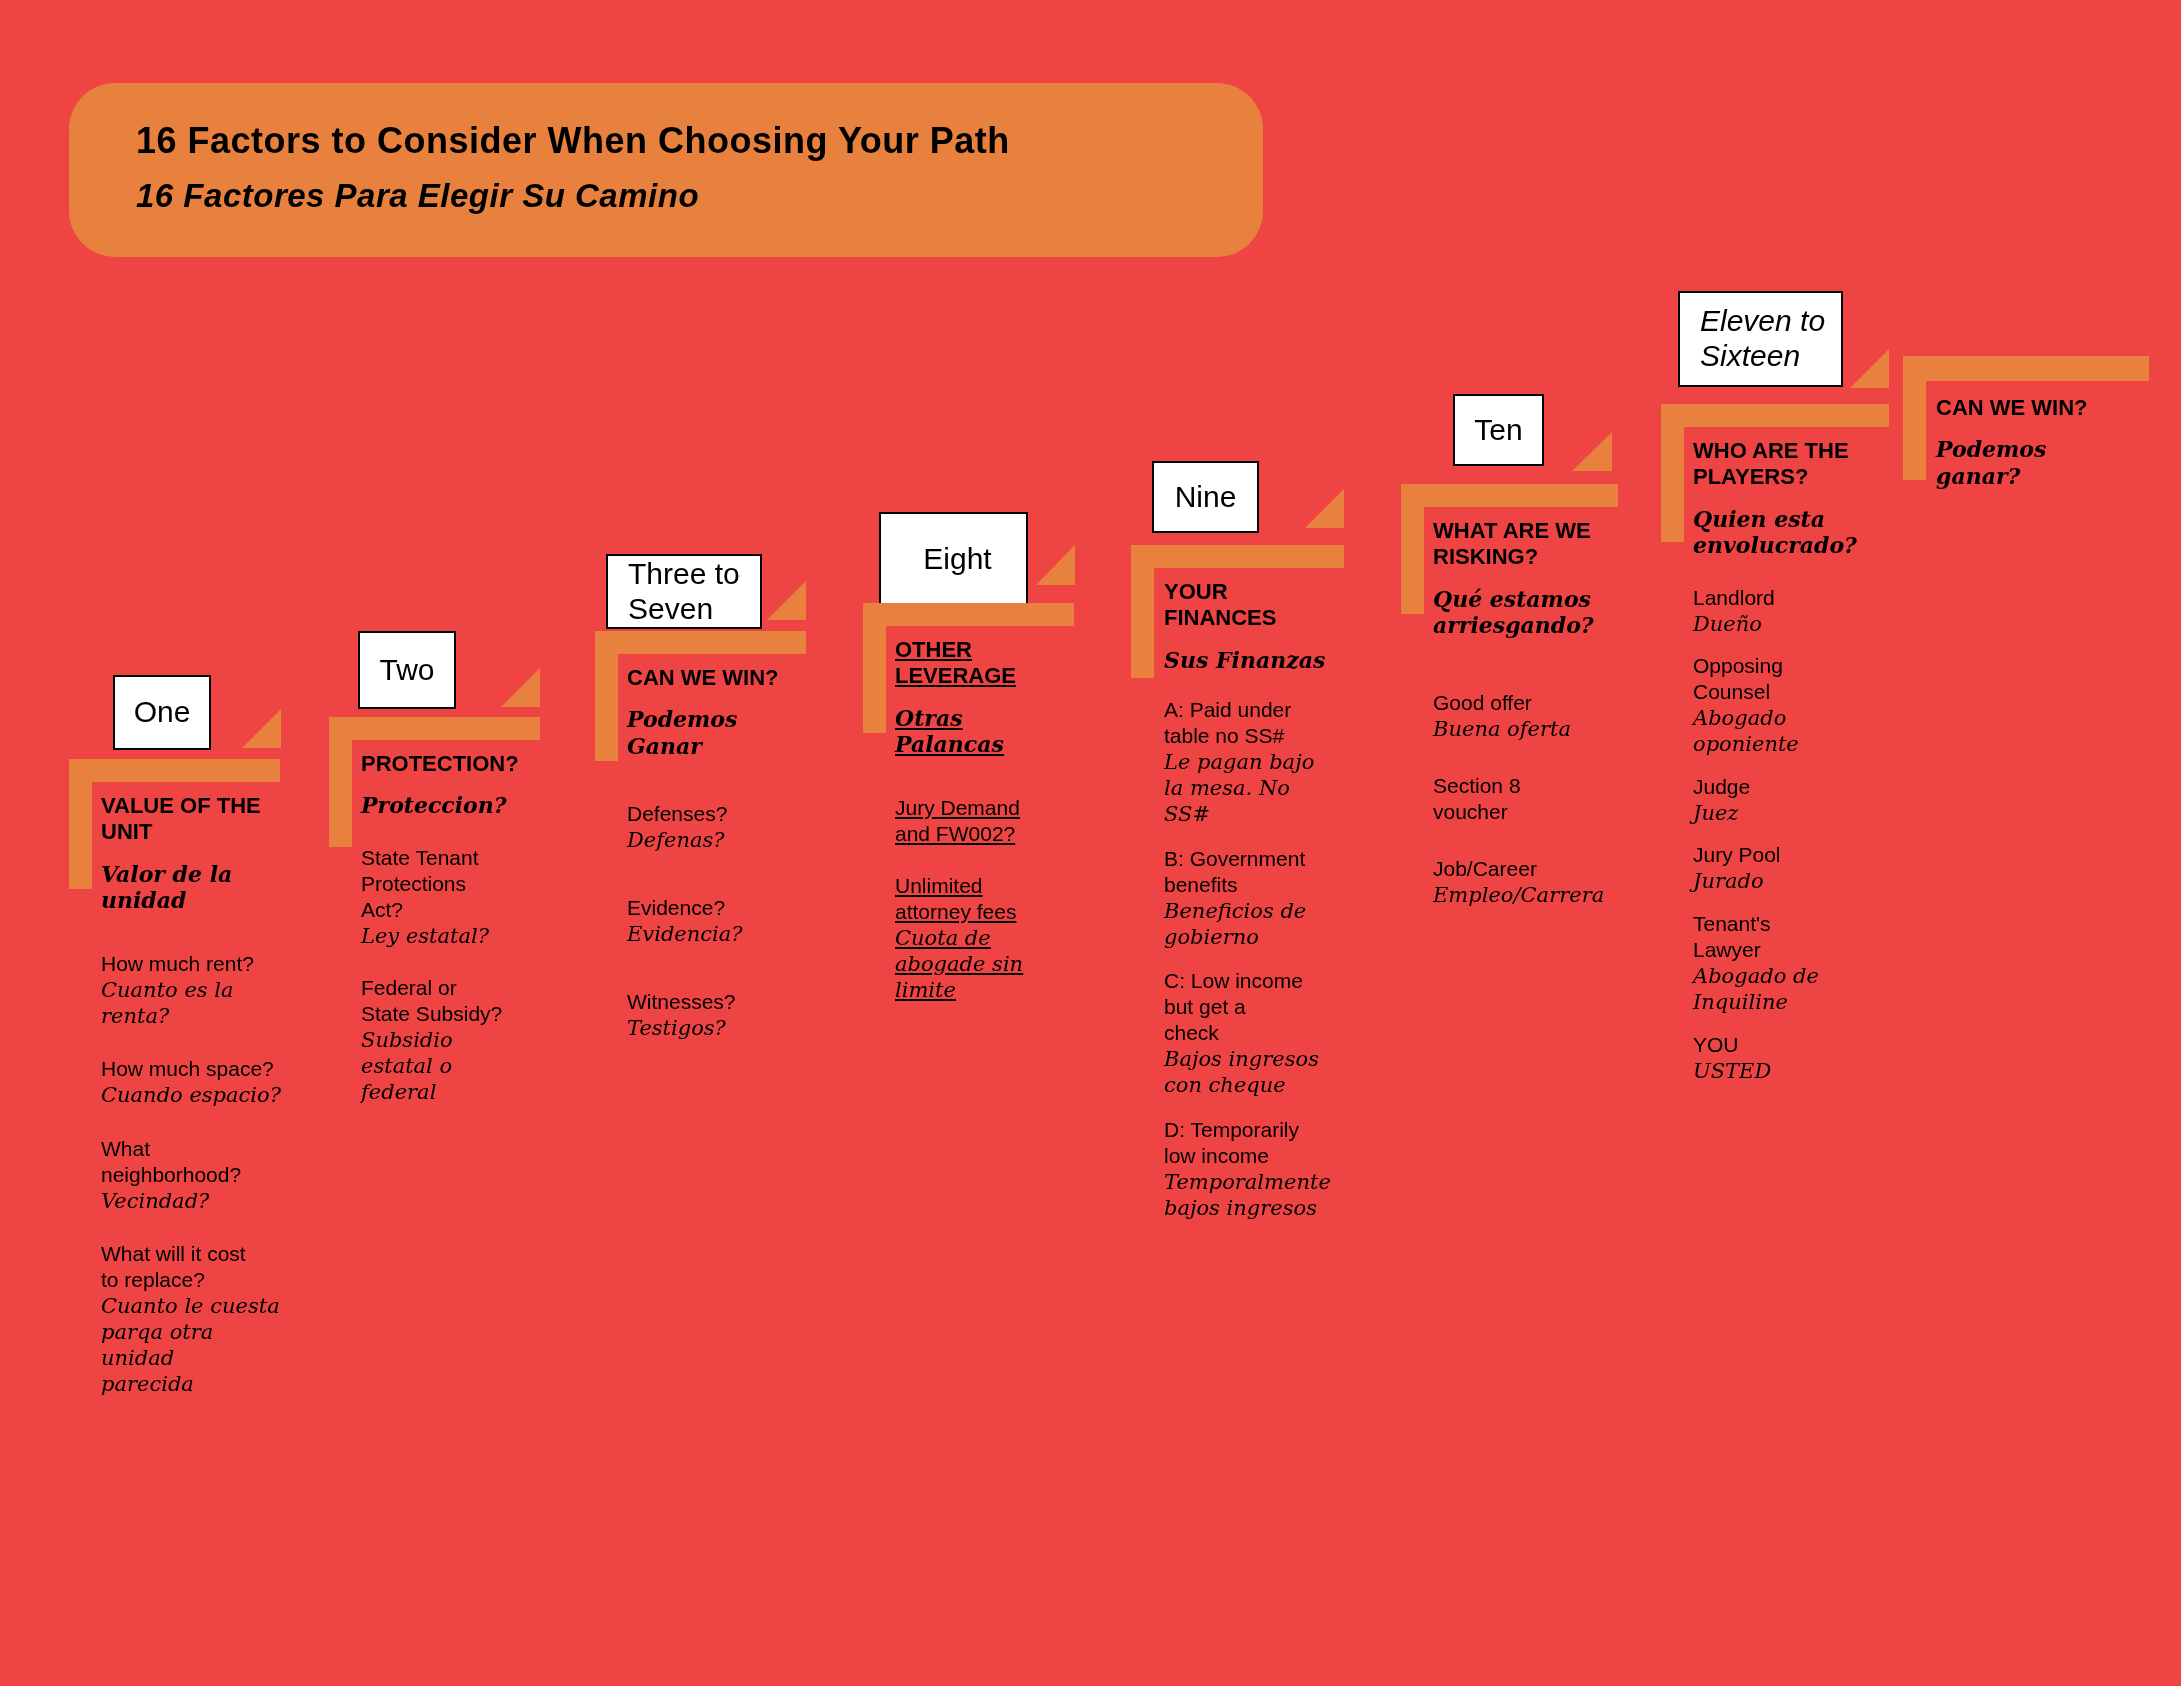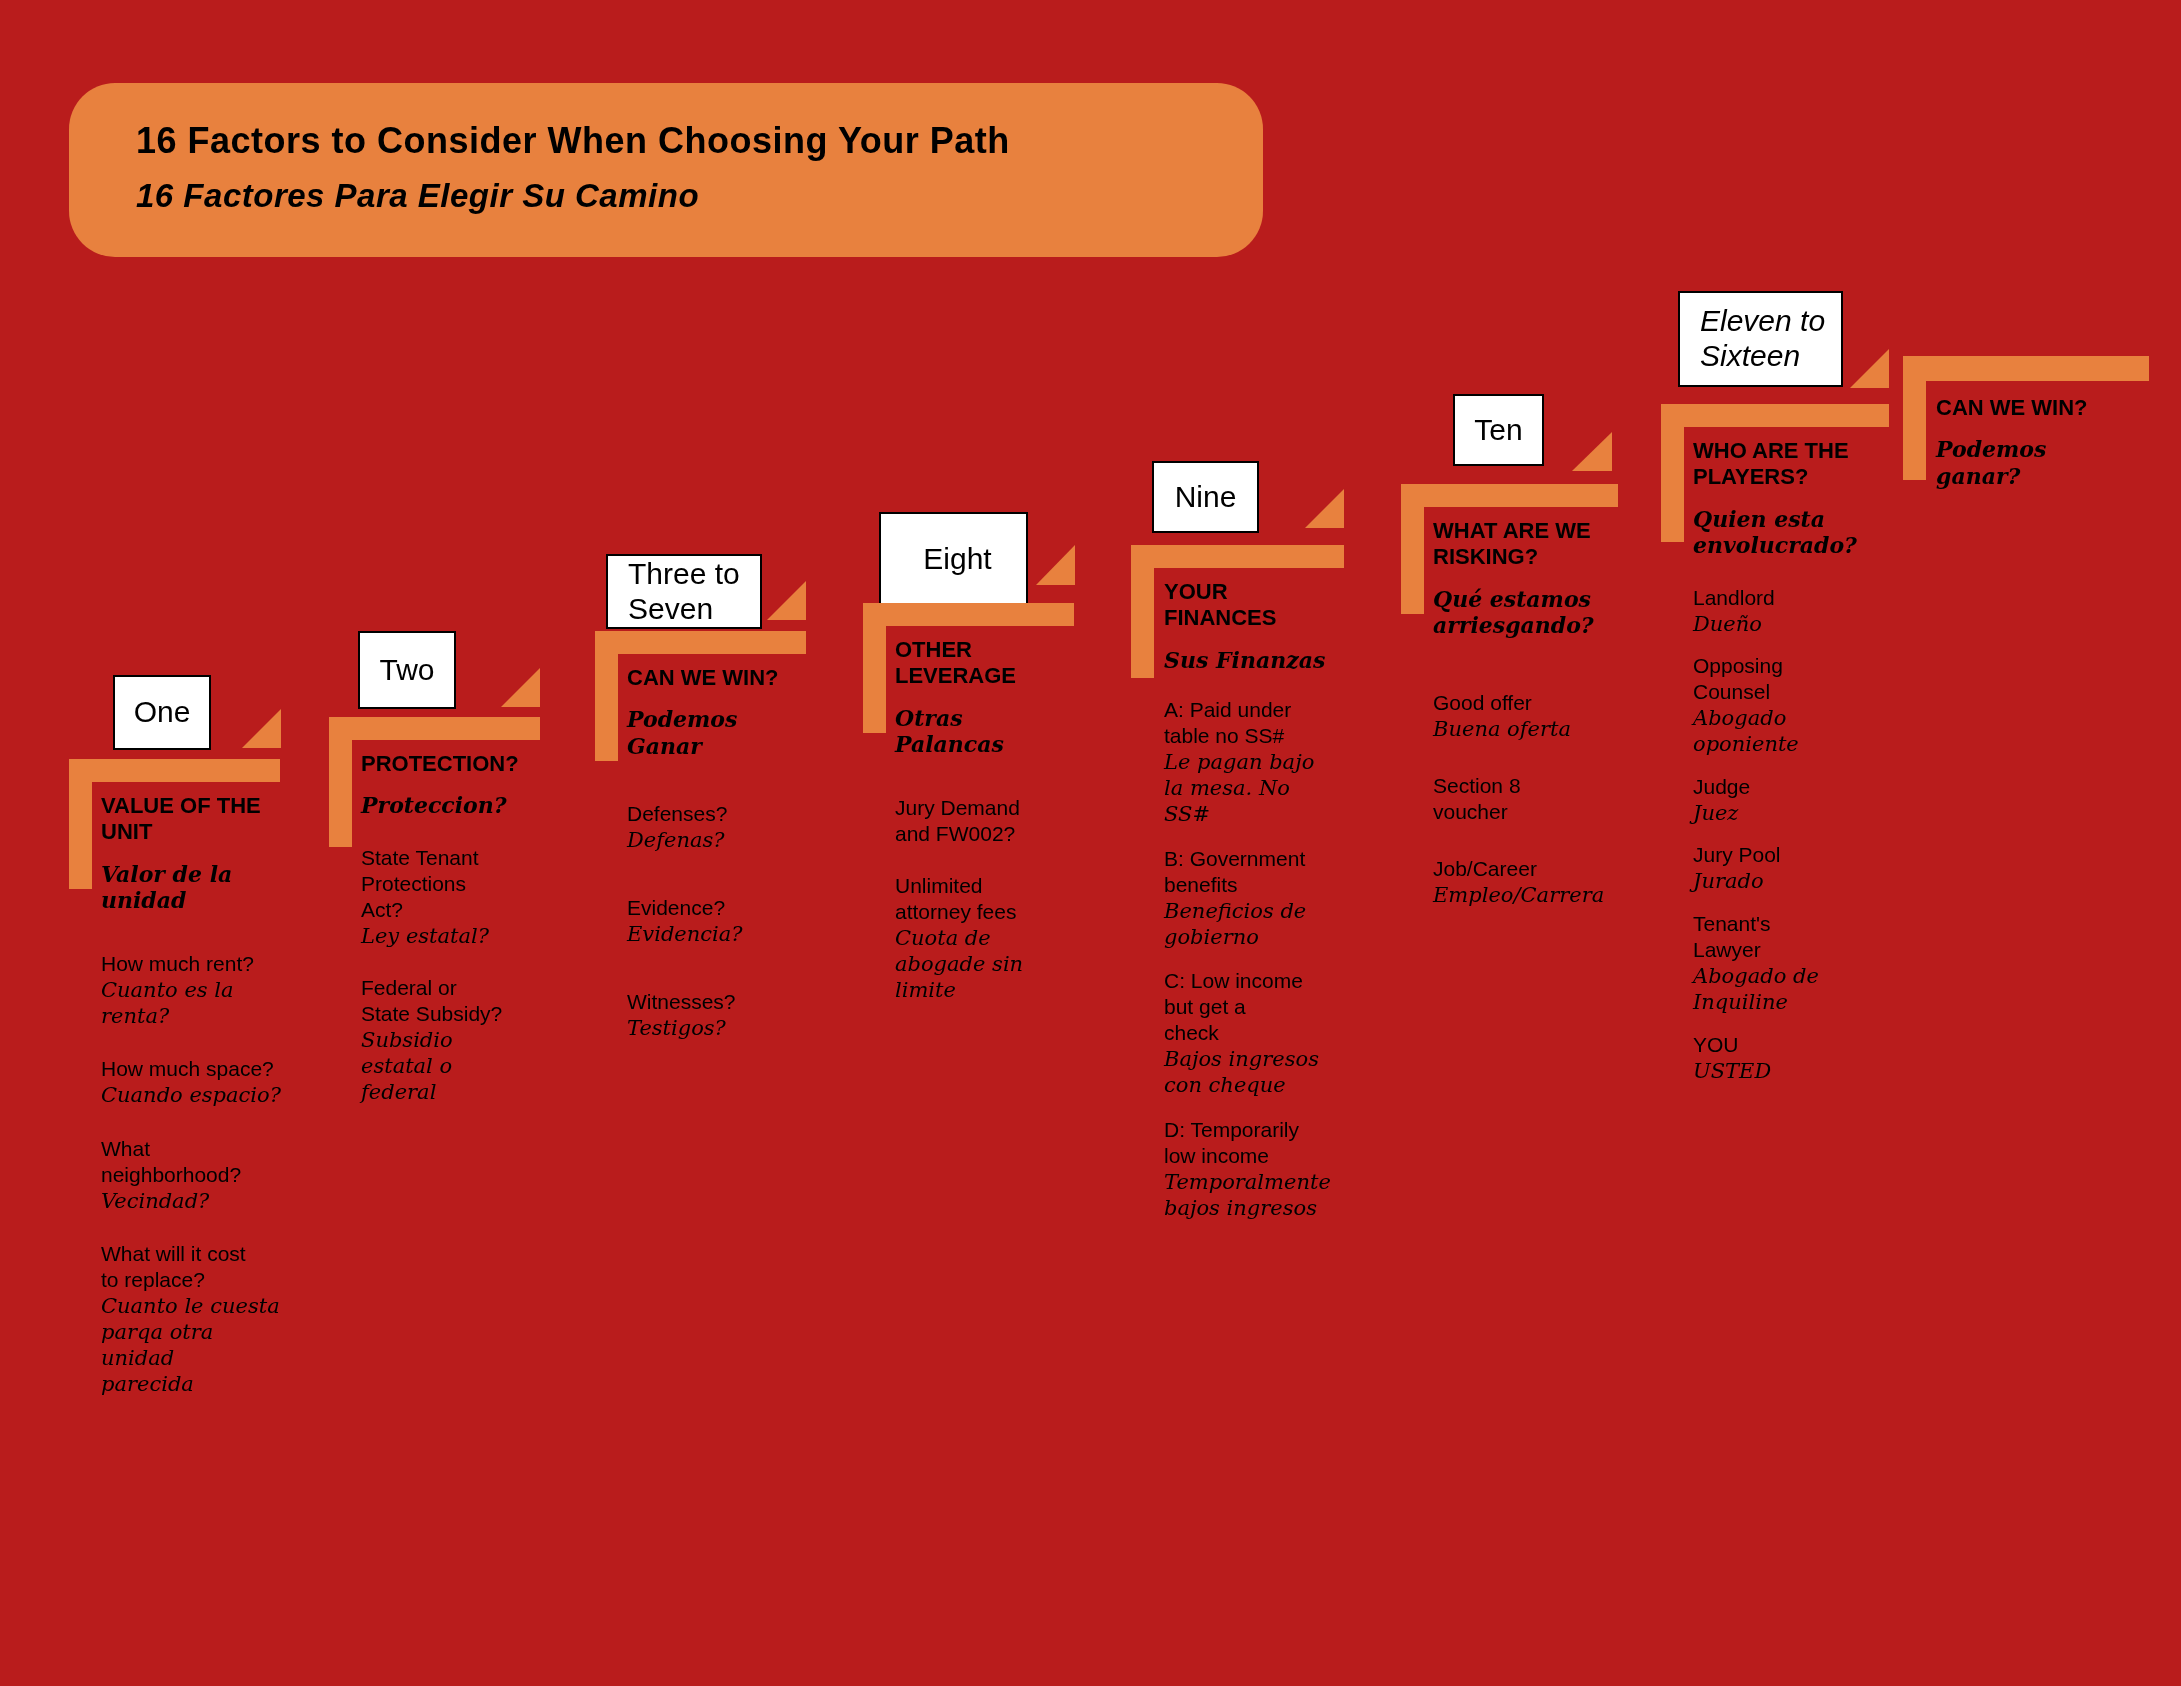--- a/index.html
+++ b/index.html
@@ -1,17 +1,17 @@
 <!DOCTYPE html>
 <html style="font-size:14.7px"><head>
 <meta charset="utf-8">
 <style>
   :root{ --orange:#E8813E; --ink:#000; }
   html,body{margin:0;padding:0;background:#fff;}
-  #canvas{position:relative;width:2182px;height:1686px;background:#b91c1c;overflow:hidden;
+  #canvas{position:relative;width:2182px;height:1686px;background:#ef4444;overflow:hidden;
           font-family:"Liberation Sans",sans-serif;color:var(--ink);}
   
   .banner{position:absolute;left:69px;top:83px;width:1194px;height:174px;
           background:var(--orange);border-radius:46px;padding:37px 37px 0 67px;box-sizing:border-box;}
   .banner .l1{font:700 36px "Liberation Sans",sans-serif;letter-spacing:0.5px;}
   .banner .l2{font:italic 700 33px "Liberation Sans",sans-serif;margin-top:14.7px;letter-spacing:0.5px;}
   
   .hbar,.vbar{position:absolute;background:var(--orange);}
   .tri{position:absolute;background:var(--orange);clip-path:polygon(0 100%,100% 0,100% 100%);}
   .step-box{position:absolute;background:#fff;border:2.3px solid #000;box-sizing:border-box;
@@ -117,21 +117,21 @@
         <div class="i-es">Testigos?</div>
       </div>
     </div>
   </div>
 
   <div>
     <div class="step-box" style="left:879px;top:512px;width:149px;height:94px;padding-left:8px;">Eight</div>
     <div class="tri" style="left:1036px;top:545px;width:39px;height:40px;"></div>
     <div class="hbar" style="left:863px;top:603px;width:211px;height:23px;"></div>
     <div class="vbar" style="left:863px;top:603px;width:23px;height:130px;"></div>
-    <div class="txt" style="left:895px;top:637px;width:165px;--hgap:37px;--gap:26px;">
+    <div class="txt" style="left:895px;top:637px;width:165px;text-decoration:underline;--hgap:37px;--gap:26px;">
       <div class="h-en">OTHER
 LEVERAGE</div>
       <div class="h-es">Otras Palancas</div>
       <div class="item first-item">
         <div class="i-en">Jury Demand
 and FW002?</div>
         <div class="i-es"></div>
       </div>
       <div class="item">
         <div class="i-en">Unlimited

